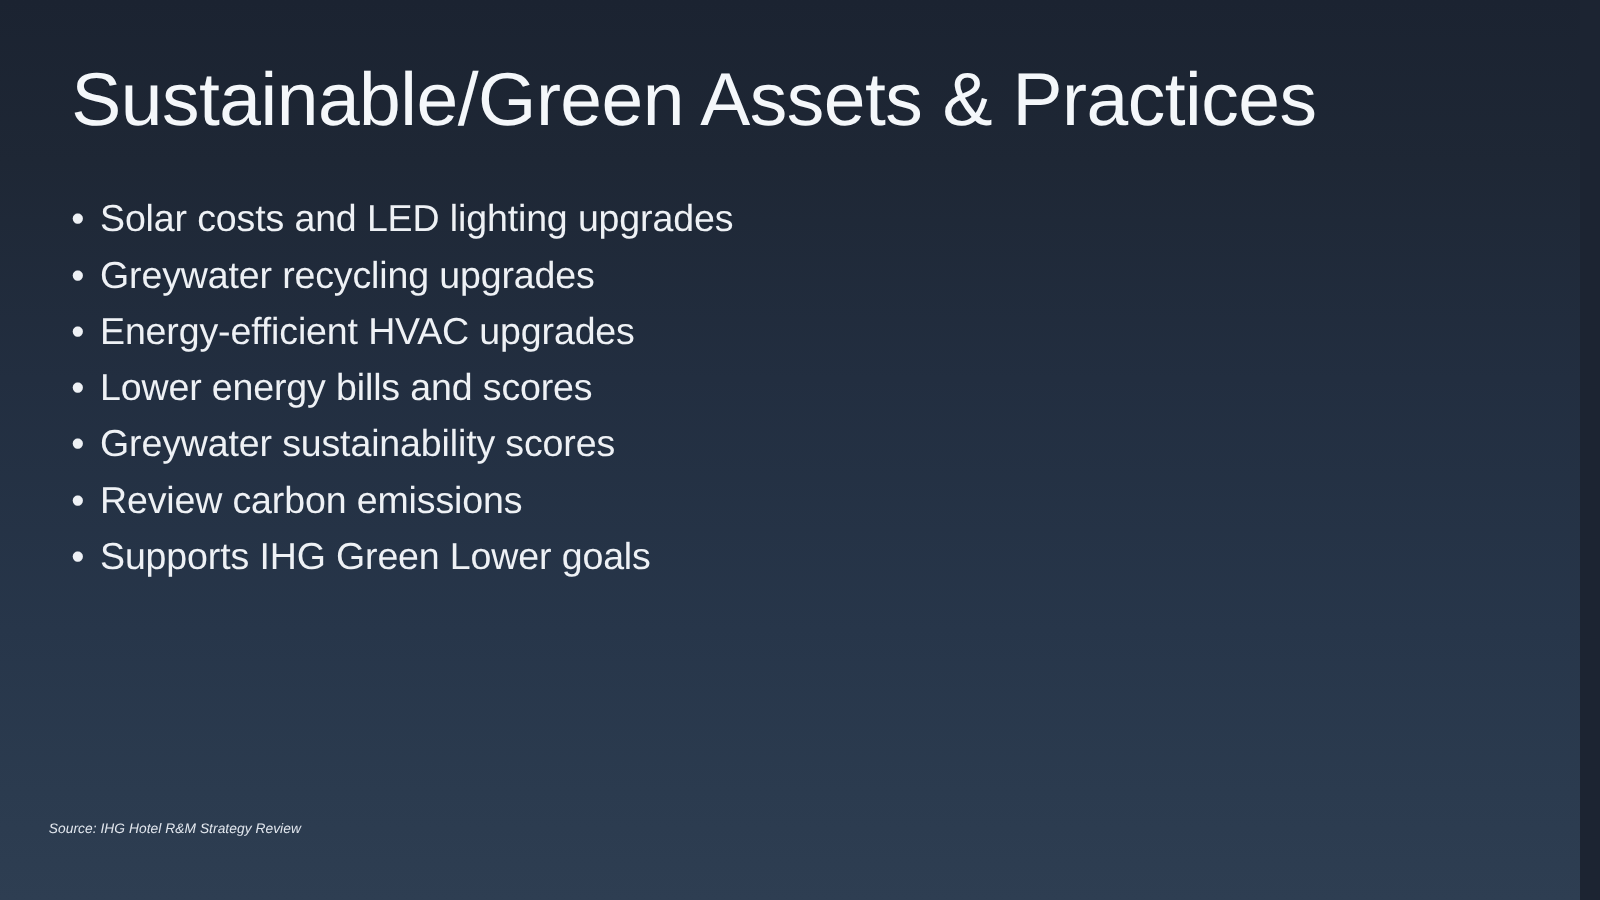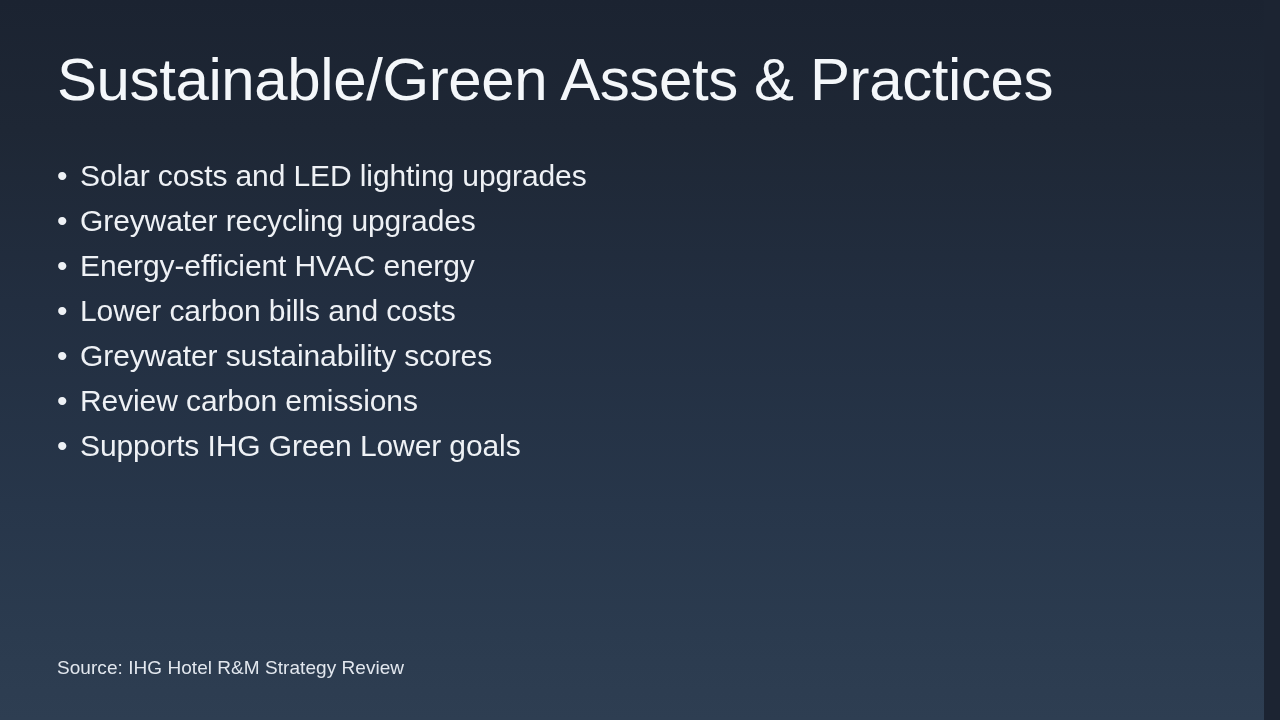--- a/index.html
+++ b/index.html
@@ -86,24 +86,25 @@
     color: #eef1f5;
     text-align: left;
   }
 
   .bullet-text {
     flex: 0 1 auto;
   }
 
   .source-note {
     position: absolute;
-    left: 57px;
+    left: 39px;
     top: 657px;
     margin: 0;
-    font-size: 19px;
+    font-size: 11px;
+    font-style: italic;
     font-weight: 400;
     letter-spacing: 0.05px;
     color: #e2e7ee;
     white-space: nowrap;
   }
 </style>
 </head>
 <body>
 
 <div class="slide">
@@ -117,26 +118,26 @@
       <span class="bullet-text">Solar costs and LED lighting upgrades</span>
     </li>
 
     <li class="bullet-item">
       <span class="bullet-marker">•</span>
       <span class="bullet-text">Greywater recycling upgrades</span>
     </li>
 
     <li class="bullet-item">
       <span class="bullet-marker">•</span>
-      <span class="bullet-text">Energy-efficient HVAC energy</span>
+      <span class="bullet-text">Energy-efficient HVAC upgrades</span>
     </li>
 
     <li class="bullet-item">
       <span class="bullet-marker">•</span>
-      <span class="bullet-text">Lower carbon bills and costs</span>
+      <span class="bullet-text">Lower energy bills and scores</span>
     </li>
 
     <li class="bullet-item">
       <span class="bullet-marker">•</span>
       <span class="bullet-text">Greywater sustainability scores</span>
     </li>
 
     <li class="bullet-item">
       <span class="bullet-marker">•</span>
       <span class="bullet-text">Review carbon emissions</span>

